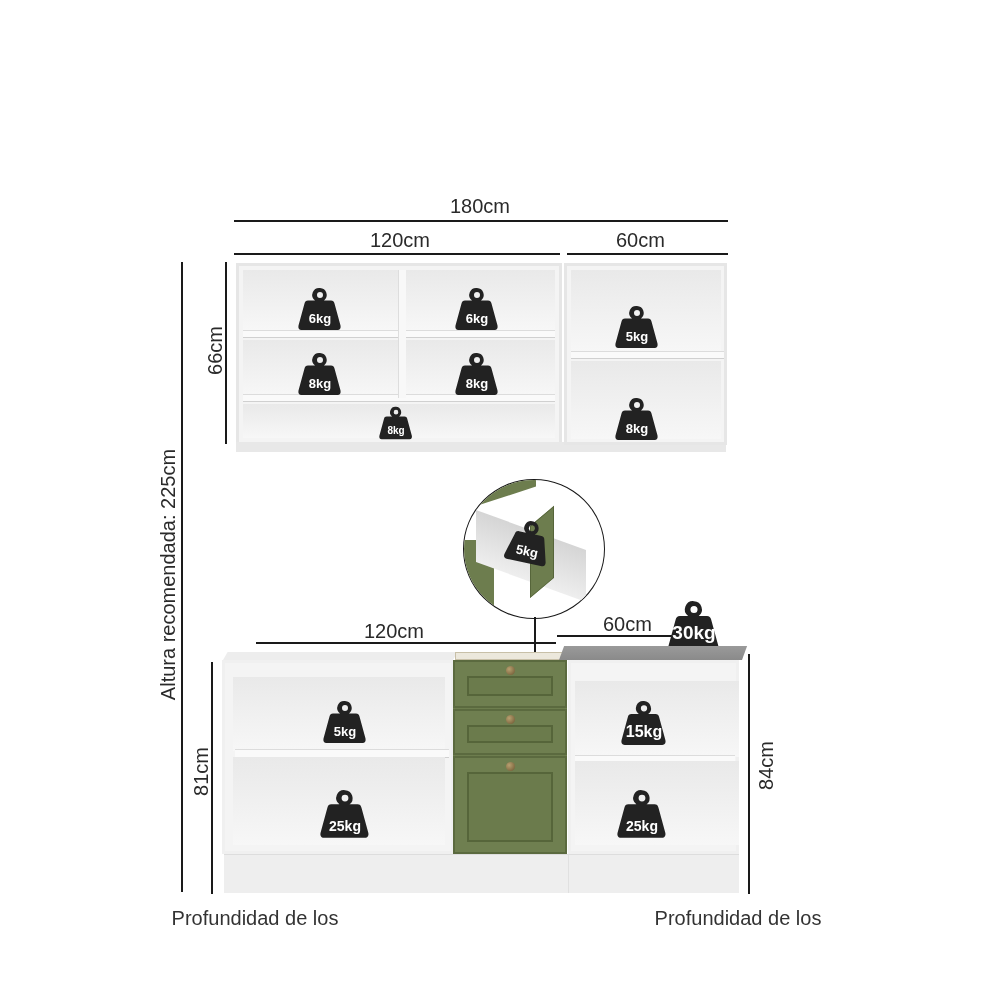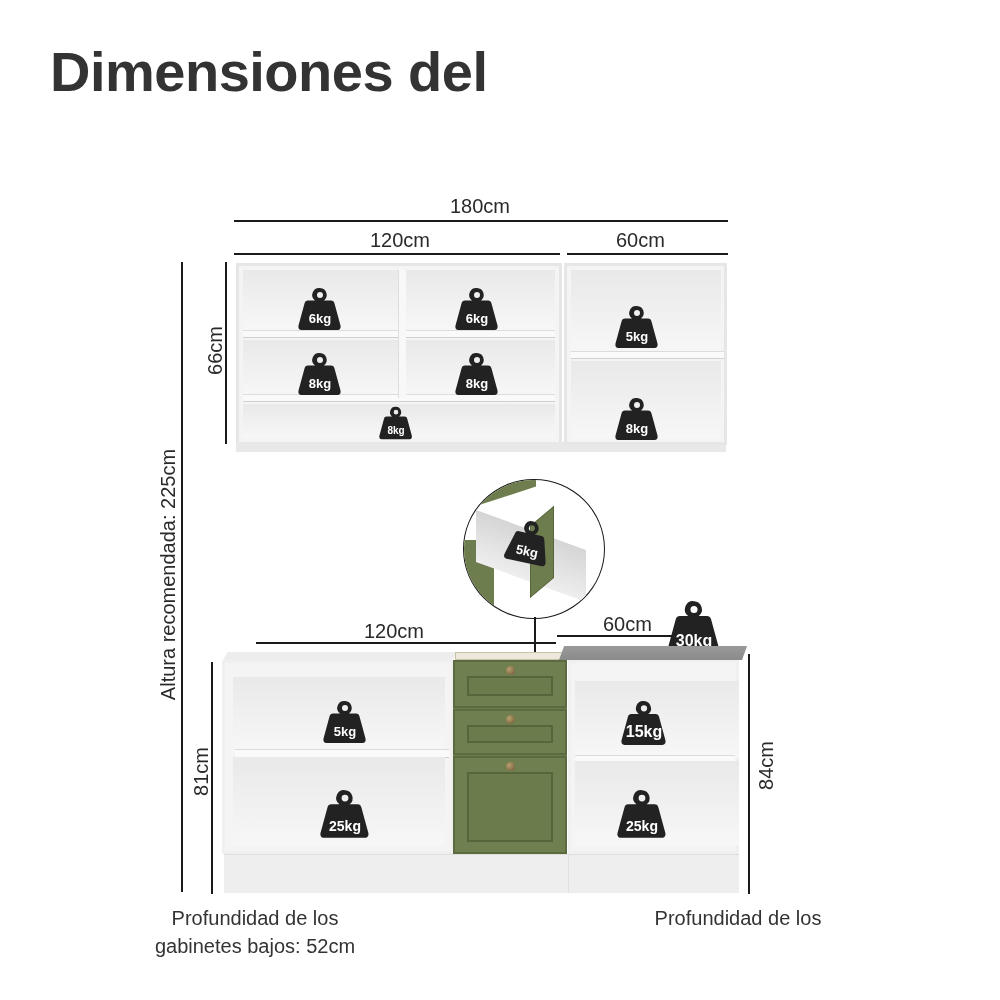--- a/index.html
+++ b/index.html
@@ -27,21 +27,20 @@
     .weight svg { position: absolute; left: 0; top: 0; width: 100%; height: 100%; }
     .weight span { position: absolute; left: 0; right: 0; bottom: 5px; text-align: center;
                    color: #ffffff; font-weight: bold; font-size: 13px; font-family: "Liberation Sans", sans-serif; }
     .zoom-circle { border-radius: 50%; border: 1.5px solid #1a1a1a; overflow: hidden; background: #ffffff; }
     .foot { font-size: 20px; text-align: center; line-height: 28px; color: #333333; }
   </style>
 </head>
 <body>
 
 <div class="abs title">
-  <div>Dimensiones del</div>
 </div>
 
 <div class="abs dim-label" style="left:450px; top:195px;">180cm</div>
 <div class="abs hline" style="left:234px; top:220px; width:494px;"></div>
 <div class="abs dim-label" style="left:370px; top:229px;">120cm</div>
 <div class="abs hline" style="left:234px; top:253px; width:326px;"></div>
 <div class="abs dim-label" style="left:616px; top:229px;">60cm</div>
 <div class="abs hline" style="left:567px; top:253px; width:161px;"></div>
 
 <div class="abs vline" style="left:225px; top:262px; height:182px;"></div>
@@ -127,21 +126,21 @@
 
 <div class="abs dim-label" style="left:364px; top:620px;">120cm</div>
 <div class="abs hline" style="left:256px; top:642px; width:300px; height:1.5px;"></div>
 <div class="abs dim-label" style="left:603px; top:613px;">60cm</div>
 <div class="abs hline" style="left:557px; top:635px; width:120px; height:1.5px;"></div>
 
 <div class="weight" style="left:666px; top:600px; width:56px; height:52px;">
   <svg viewBox="0 0 46 44">
       <path d="M23 1a7 7 0 0 1 4 12.5h7c2 0 3 1 3.5 3l6 22c.6 2.5-.5 4.5-3 4.5H4.5c-2.5 0-3.6-2-3-4.5l6-22c.5-2 1.5-3 3.5-3h7A7 7 0 0 1 23 1zm0 4a3 3 0 1 0 0 6 3 3 0 0 0 0-6z" fill="#222"></path>
     </svg>
-  <span style="font-size:16px; bottom:2px;margin-top:9px;">30kg</span>
+  <span style="font-size:19px; bottom:8px;margin-top:9px;">30kg</span>
 </div>
 
 <div class="abs vline" style="left:211px; top:662px; height:232px;"></div>
 <div class="abs vtext" style="left:166px; top:760px; width:70px; text-align:center;">81cm</div>
 
 <div class="abs vline" style="left:748px; top:654px; height:240px;"></div>
 <div class="abs vtext" style="left:731px; top:754px; width:70px; text-align:center;">84cm</div>
 
 <div class="abs" style="left:223px; top:652px; width:230px; height:8px; background:#ededed; transform:skewX(-30deg); transform-origin:left bottom;"></div>
 <div class="abs cab" style="left:222px; top:660px; width:232px; height:194px; border-color:#f0f0f0;">
@@ -195,17 +194,16 @@
 </div>
 <div class="weight" style="left:615px; top:789px; width:54px; height:50px;">
   <svg viewBox="0 0 46 44">
       <path d="M23 1a7 7 0 0 1 4 12.5h7c2 0 3 1 3.5 3l6 22c.6 2.5-.5 4.5-3 4.5H4.5c-2.5 0-3.6-2-3-4.5l6-22c.5-2 1.5-3 3.5-3h7A7 7 0 0 1 23 1zm0 4a3 3 0 1 0 0 6 3 3 0 0 0 0-6z" fill="#222"></path>
     </svg>
   <span style="font-size:14px;">25kg</span>
 </div>
 
 <div class="abs foot" style="left:120px; top:904px; width:270px;">
   <div>Profundidad de los</div>
-  <div>gabinetes bajos: 52cm</div>
 </div>
 <div class="abs foot" style="left:578px; top:904px; width:320px;">
   <div>Profundidad de los</div>
 </div>
 
 </body></html>

